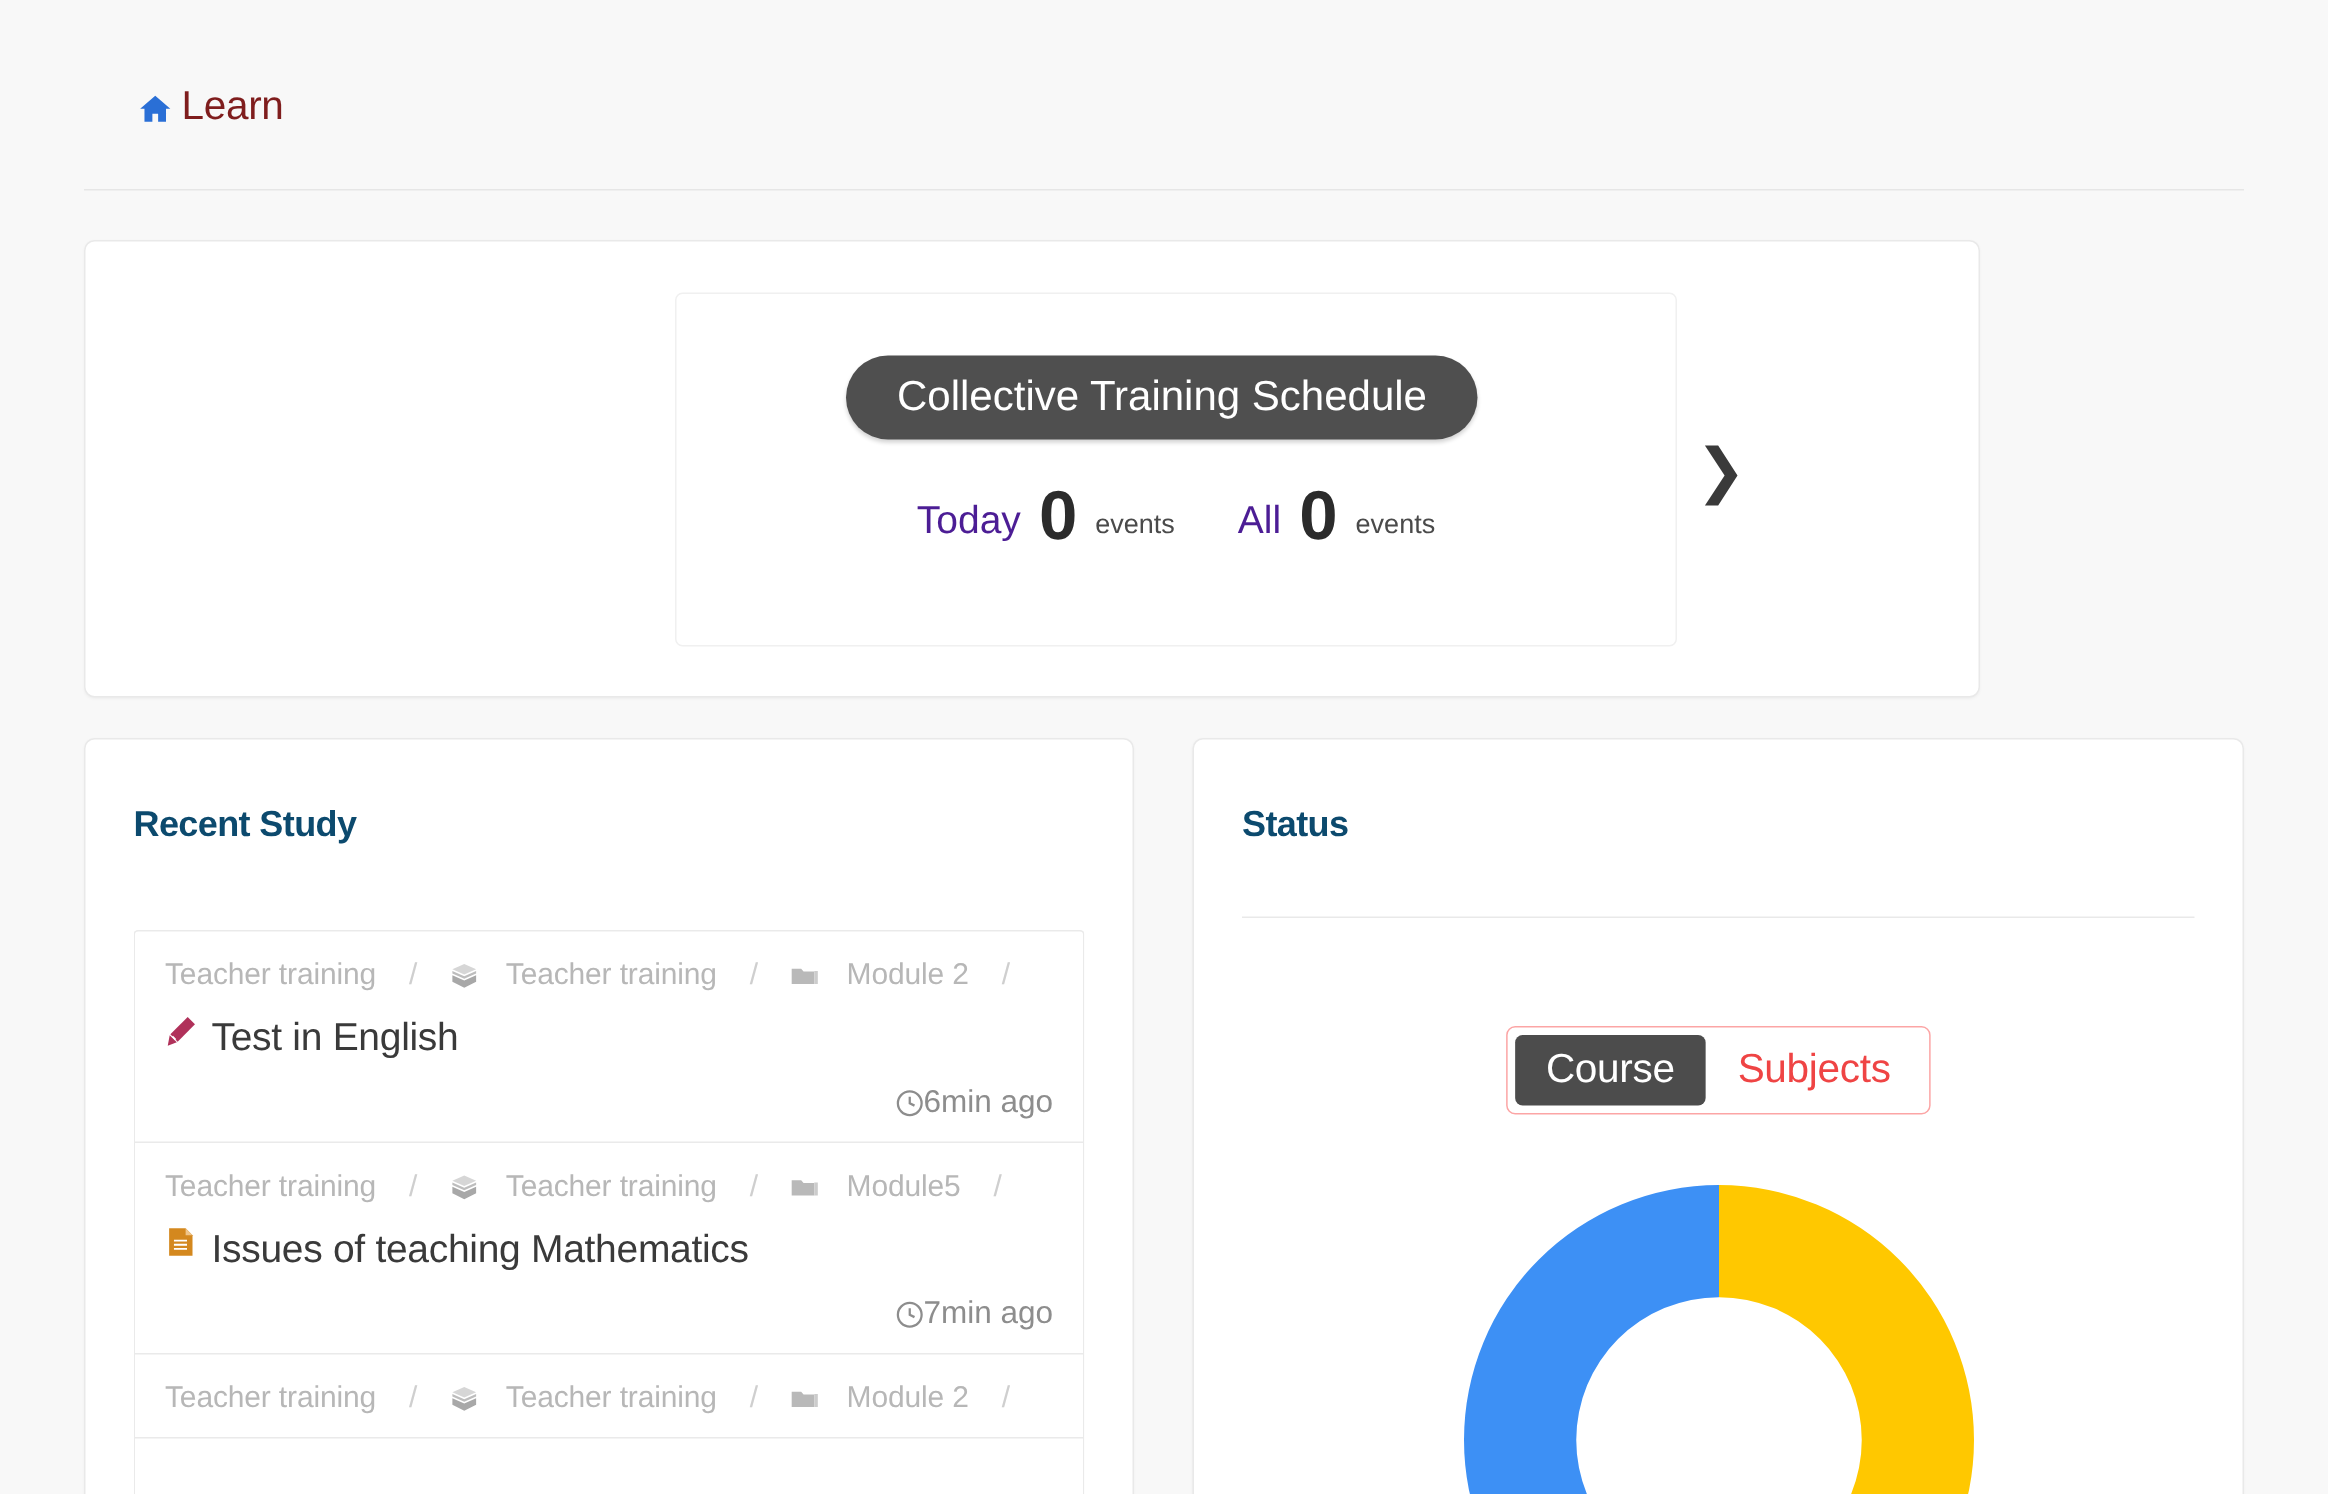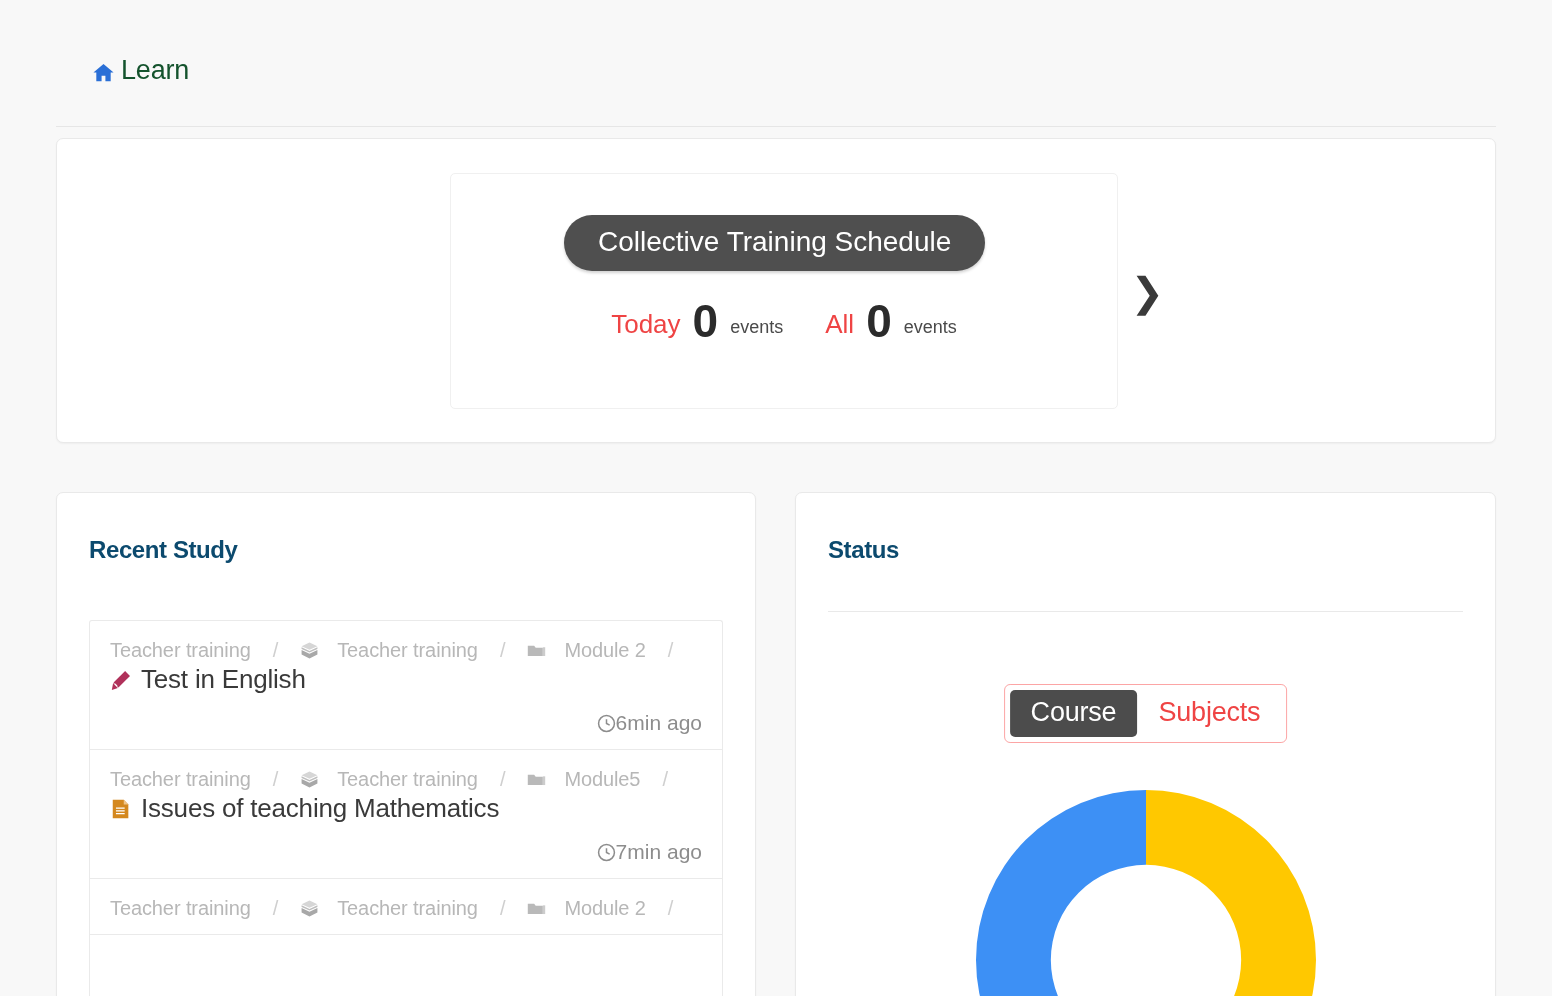--- a/index.html
+++ b/index.html
@@ -15,21 +15,21 @@
   
   .nav {
     position: absolute;
     left: 56px; top: 0; width: 1440px; height: 127px;
     border-bottom: 1px solid #e6e6e6;
     display: flex; align-items: flex-end;
   }
   .nav-tab {
     position: relative;
     font-size: 27px;
-    color: #14532d;
+    color: #7f1d1d;
     padding: 0 0 40px 0;
     display: flex; align-items: center; gap: 6px;
     cursor: pointer;
     letter-spacing: -0.2px;
   }
   .nav-tab.learn { margin-left: 36px; }
   .nav-tab.mypage { margin-left: 64px; padding-left: 2px; padding-right: 2px;}
   .nav-tab.active::after {
     content: "";
     position: absolute;
@@ -42,21 +42,21 @@
   
   .panel {
     position: absolute;
     background: #ffffff;
     border: 1px solid #e9e9e9;
     border-radius: 7px;
     box-shadow: 0 1px 2px rgba(0,0,0,.045);
   }
 
   
-  #schedule-panel { left: 56px; top: 138px; width: 1440px; height: 305px; }
+  #schedule-panel { left: 56px; top: 160px; width: 1264px; height: 305px; }
   .sched-inner {
     position: absolute;
     left: 393px; top: 34px; width: 668px; height: 236px;
     border: 1px solid #f0f0f0;
     border-radius: 5px;
     background: #fff;
   }
   .sched-badge {
     position: absolute;
     left: 113px; top: 41px;
@@ -68,21 +68,21 @@
     white-space: nowrap;
     box-shadow: 0 2px 3px rgba(0,0,0,.18);
     cursor: pointer;
   }
   .sched-counts {
     position: absolute;
     left: 0; right: 0; top: 120px;
     display: flex; justify-content: center; align-items: baseline;
     color: #444;
   }
-  .cnt-label { font-size: 26px; color: #ef4444; }
+  .cnt-label { font-size: 26px; color: #4c1d95; }
   .cnt-num { font-size: 46px; font-weight: bold; color: #2b2b2b; margin: 0 12px; line-height: 1; position: relative; top: 4px;}
   .cnt-unit { font-size: 18px; color: #4a4a4a; }
   .cnt-gap { width: 42px; }
   .sched-arrow {
     position: absolute;
     right: -47px; top: 98px;
     font-size: 40px; color: #3a3a3a;
     font-weight: bold;
     cursor: pointer;
     line-height: 1;
@@ -112,22 +112,22 @@
   }
   .crumb {
     font-size: 20px; color: #b7b7b7;
     display: flex; align-items: center; gap: 18px;
     white-space: nowrap;
     letter-spacing: -0.1px;
   }
   .crumb .sep { color: #cfcfcf; margin: 0 4px; }
   .study-name {
     font-size: 26px; color: #3a3a3a;
-    display: flex; align-items: center; gap: 9px;
-    margin-top: 2px;
+    display: flex; gap: 9px;
+    margin-top: 14px;
     letter-spacing: -0.2px;
   }
   .study-time {
     font-size: 21px; color: #8d8d8d;
     display: flex; align-items: center; justify-content: flex-end; gap: 0;
     margin-top: 16px;
   }
 
   
   #status-panel { left: 795px; top: 492px; width: 701px; height: 560px; }

